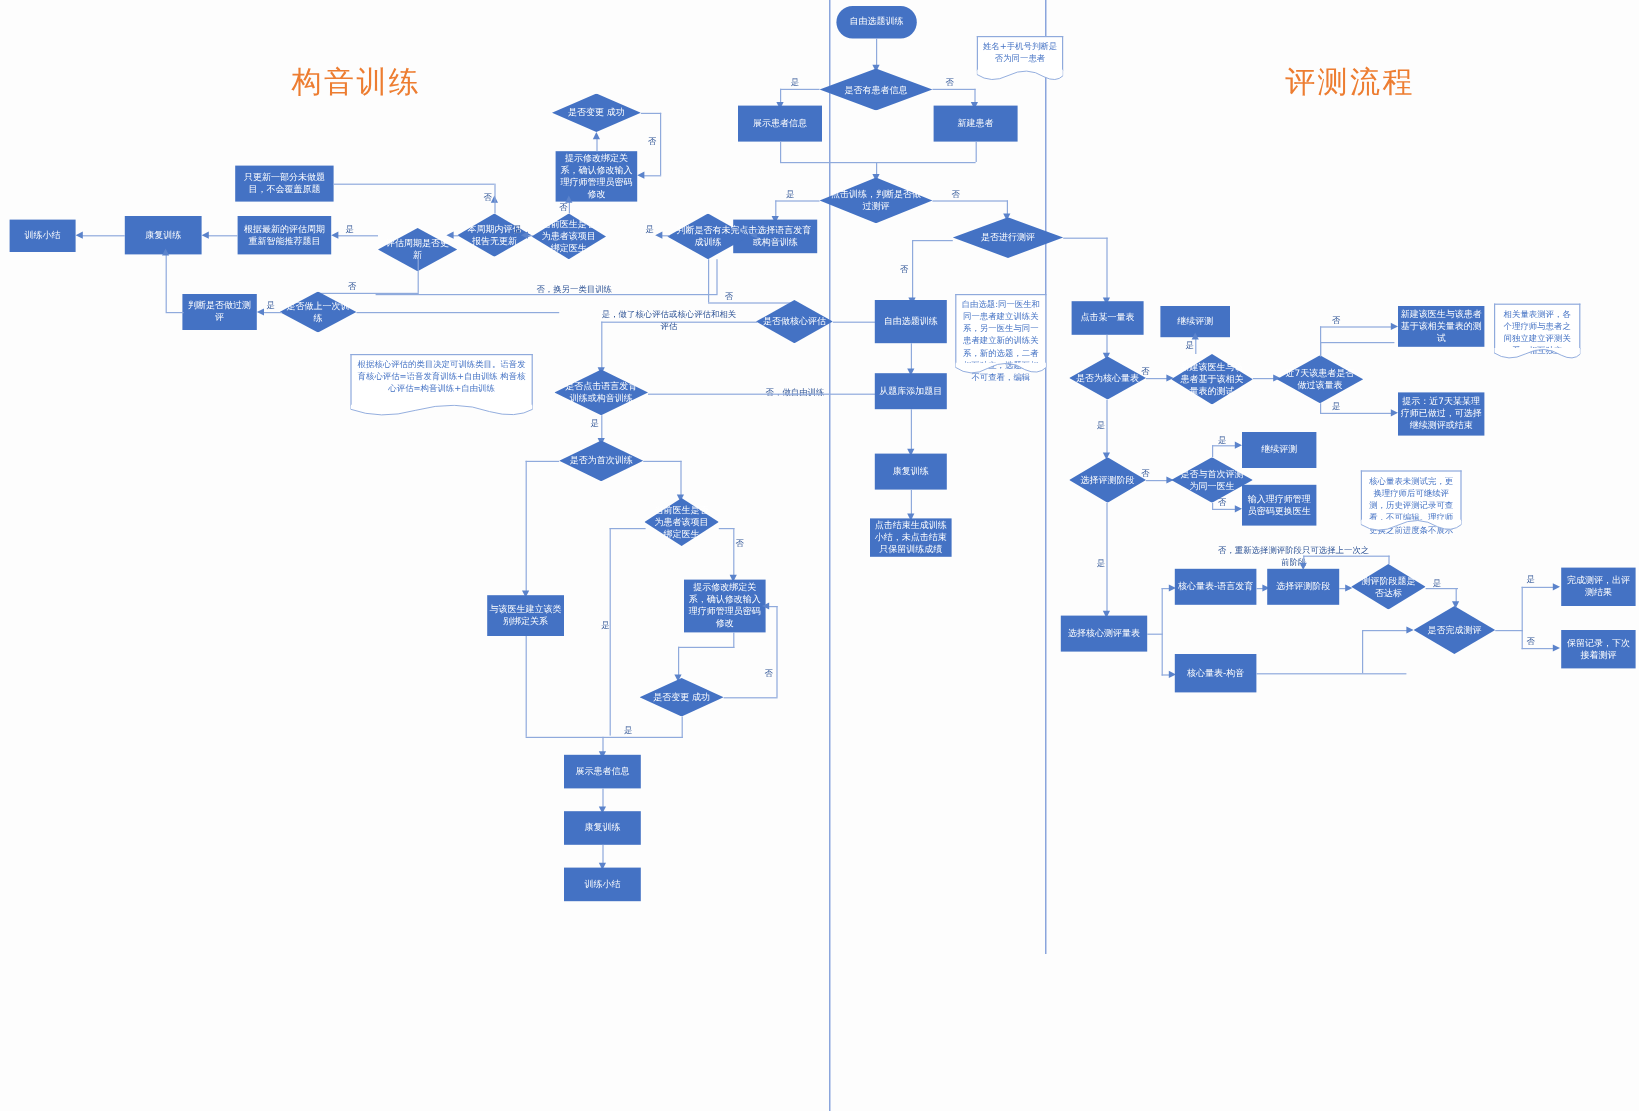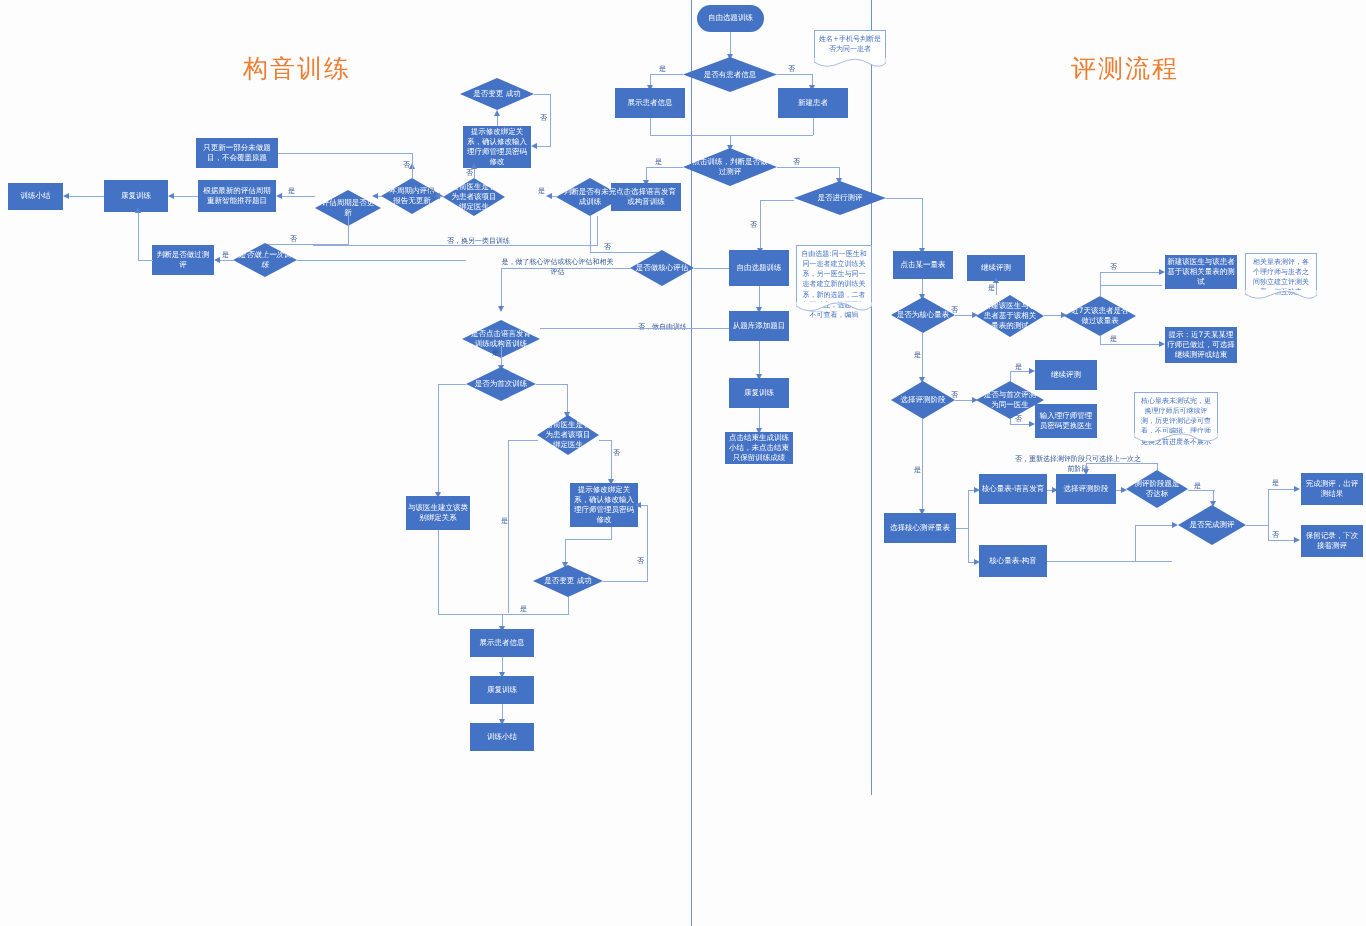--- a/index.html
+++ b/index.html
@@ -213,21 +213,21 @@
   <div class="ln lnv" style="left:662px;top:252px;height:10px;"></div>
   <div class="arw d" style="left:659px;top:258px;"></div>
   <div class="elbl" style="left:604px;top:242px;">否</div>
 
   <div class="ln lnv" style="left:348px;top:214px;height:30px;"></div>
   <div class="ln lnh" style="left:265px;top:244px;width:84px;"></div>
   <div class="ln lnv" style="left:265px;top:244px;height:8px;"></div>
   <div class="arw d" style="left:262px;top:249px;"></div>
   <div class="elbl" style="left:290px;top:234px;">否</div>
 
-  <div class="dia" style="left:233px;top:243px;width:64px;height:34px;font-style:italic;">
+  <div class="dia" style="left:233px;top:243px;width:64px;height:34px;">
     <div class="shape"></div>
     <div class="lbl">是否做上一次训练</div>
   </div>
 
   <div class="node rect" style="left:152px;top:245px;width:62px;height:30px;">
       <span>判断是否做过测评</span>
     </div>
   <div class="ln lnh" style="left:219px;top:260px;width:16px;"></div>
   <div class="arw l" style="left:214px;top:257px;"></div>
   <div class="elbl" style="left:222px;top:250px;">是</div>
@@ -247,25 +247,32 @@
   <div class="arw r" style="left:736px;top:265px;"></div>
   <div class="elbl" style="left:638px;top:322px;">否，做自由训练</div>
   <div class="ln lnh" style="left:540px;top:328px;width:195px;"></div>
   <div class="arw r" style="left:733px;top:325px;"></div>
 
   <div class="ln lnh" style="left:501px;top:268px;width:130px;"></div>
   <div class="ln lnv" style="left:501px;top:268px;height:42px;"></div>
   <div class="arw d" style="left:498px;top:306px;"></div>
   <div class="elbl wrap" style="left:500px;top:258px;width:115px;">是，做了核心评估或核心评估和相关评估</div>
 
-  <div class="dia" style="left:462px;top:320px;width:78px;height:38px;">
+  <div class="dia" style="left:462px;top:308px;width:78px;height:38px;">
     <div class="shape"></div>
     <div class="lbl">是否点击语言发育训练或构音训练</div>
   </div>
 
+  <div class="note" style="left:292px;top:295px;width:152px;height:43px;">
+    <span>根据核心评估的类目决定可训练类目。语音发育核心评估=语音发育训练+自由训练
+构音核心评估=构音训练+自由训练</span>
+    <svg class="wave" viewBox="0 0 152 10" preserveAspectRatio="none">
+        <path d="M0 0 L0 4 Q25 13 54 5 Q88 -4 116 6 Q138 12 152 4 L152 0" fill="#fff" stroke="#8FAADC" stroke-width="0.8"></path>
+      </svg>
+  </div>
 
   <div class="ln lnv" style="left:501px;top:346px;height:22px;"></div>
   <div class="arw d" style="left:498px;top:365px;"></div>
   <div class="elbl" style="left:492px;top:348px;">是</div>
 
   <div class="dia" style="left:466px;top:367px;width:70px;height:34px;">
     <div class="shape"></div>
     <div class="lbl">是否为首次训练</div>
   </div>
 

